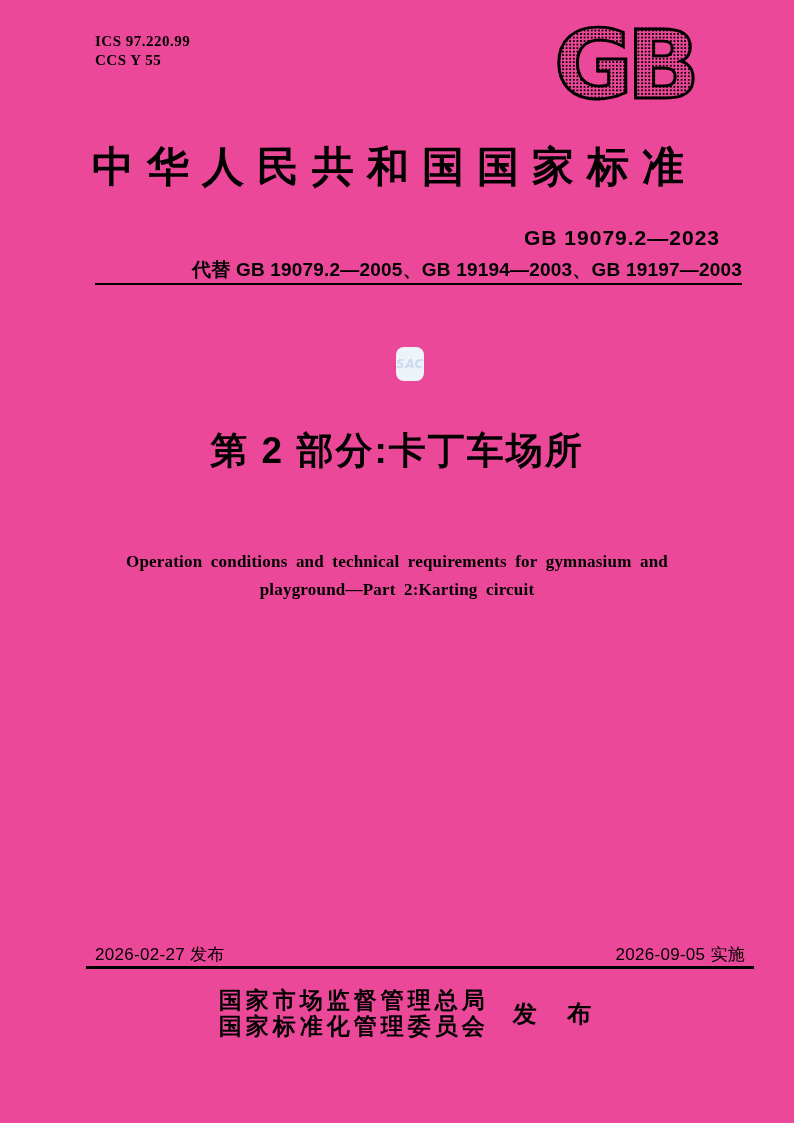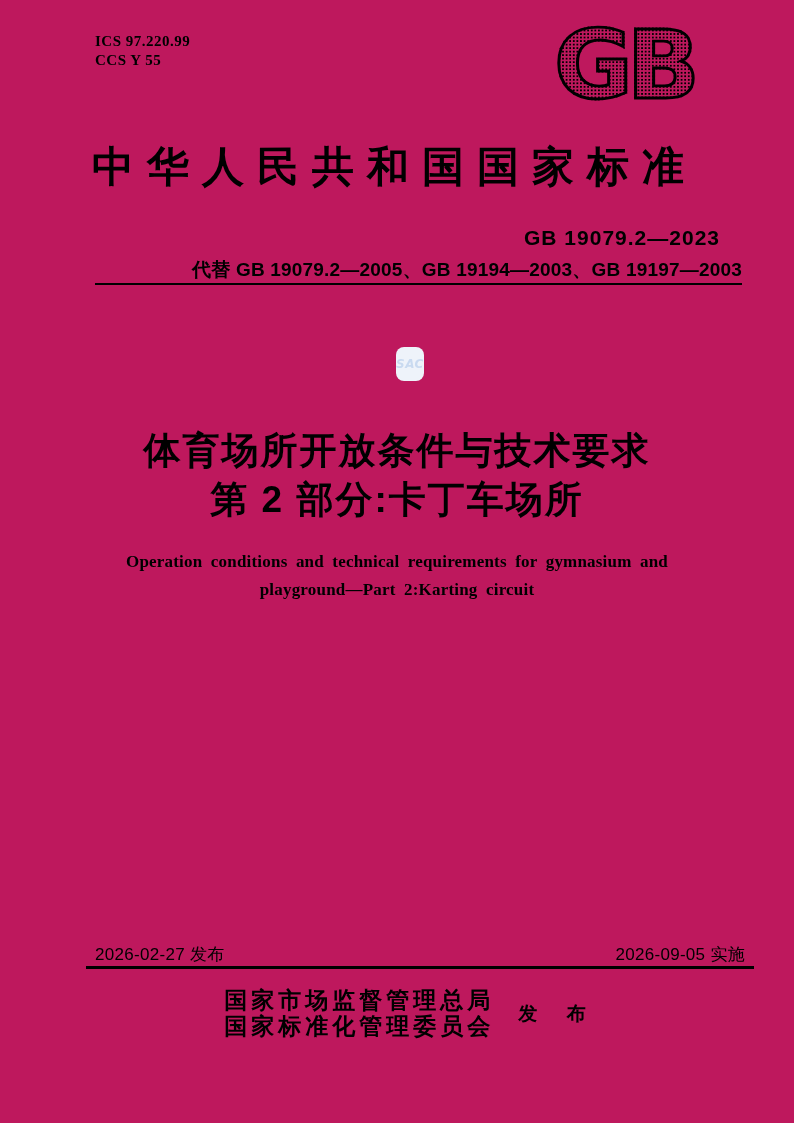--- a/index.html
+++ b/index.html
@@ -1,21 +1,21 @@
 <!DOCTYPE html>
 <html><head>
 <meta charset="utf-8">
 <style>
   * { margin:0; padding:0; box-sizing:border-box; }
   html,body { background:#888; }
   .page {
     position:relative;
     width:794px; height:1123px;
     margin:0 auto;
-    background:#be185d;
+    background:#ec4899;
     overflow:hidden;
     font-family:"Liberation Sans", sans-serif;
     color:#000;
   }
   
   .codes {
     position:absolute; left:95px; top:32px;
     font-family:"Liberation Serif", serif;
     font-weight:bold; font-size:15px; line-height:19px;
     letter-spacing:0.5px;
@@ -99,21 +99,21 @@
     position:absolute; left:0; right:0; top:988px;
     display:flex; justify-content:center; align-items:center;margin-left:28px;
   }
   .pub-lines {
     font-family:"Liberation Serif", serif;
     font-weight:bold; font-size:23px; line-height:26px;
     letter-spacing:4px; white-space:nowrap;
   }
   .publish-label {
     margin-left:24px;
-    font-weight:bold; font-size:19px;
+    font-weight:bold; font-size:24px;
     letter-spacing:12px; white-space:nowrap;
   }
 </style>
 </head>
 <body>
 
 <div class="page">
 
   <div class="codes">
     <div>ICS 97.220.99</div>
@@ -130,21 +130,20 @@
 
   <div class="replaces">代替 GB 19079.2—2005、GB 19194—2003、GB 19197—2003</div>
 
   <div class="rule-top"></div>
 
   <div class="sac-mark">
     <span>SAC</span>
   </div>
 
   <div class="title-cn">
-    <div>体育场所开放条件与技术要求</div>
     <div>第 2 部分:卡丁车场所</div>
   </div>
 
   <div class="title-en">
     <div>Operation conditions and technical requirements for gymnasium and</div>
     <div>playground—Part 2:Karting circuit</div>
   </div>
 
   <div class="dates-row">
     <span>2026-02-27 发布</span>

